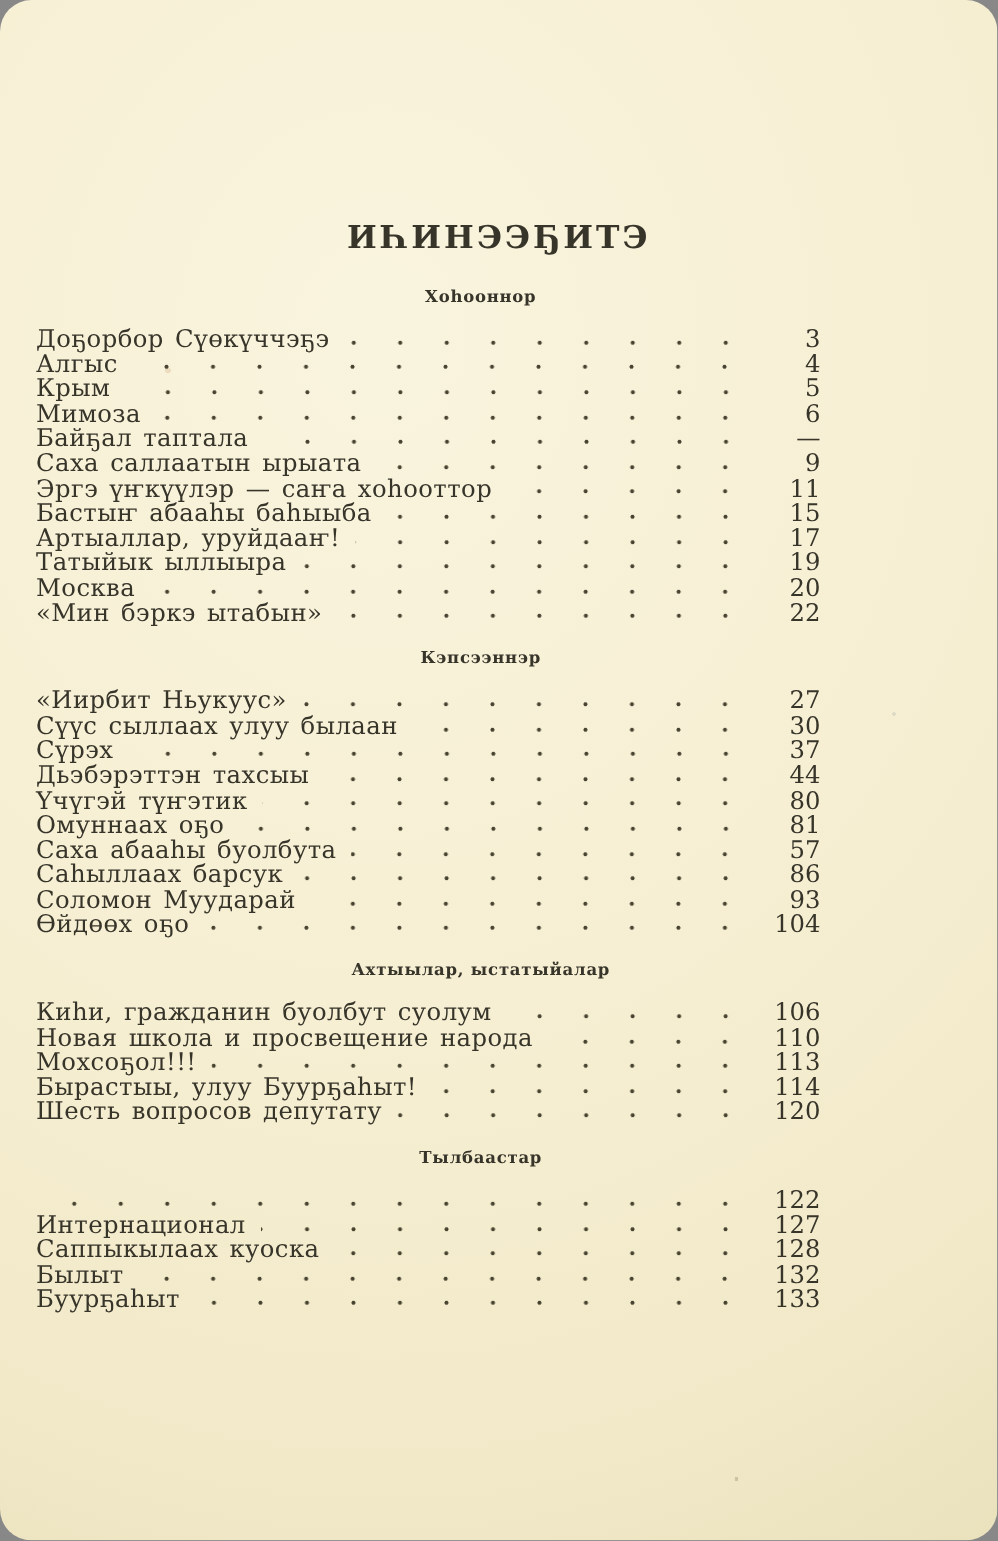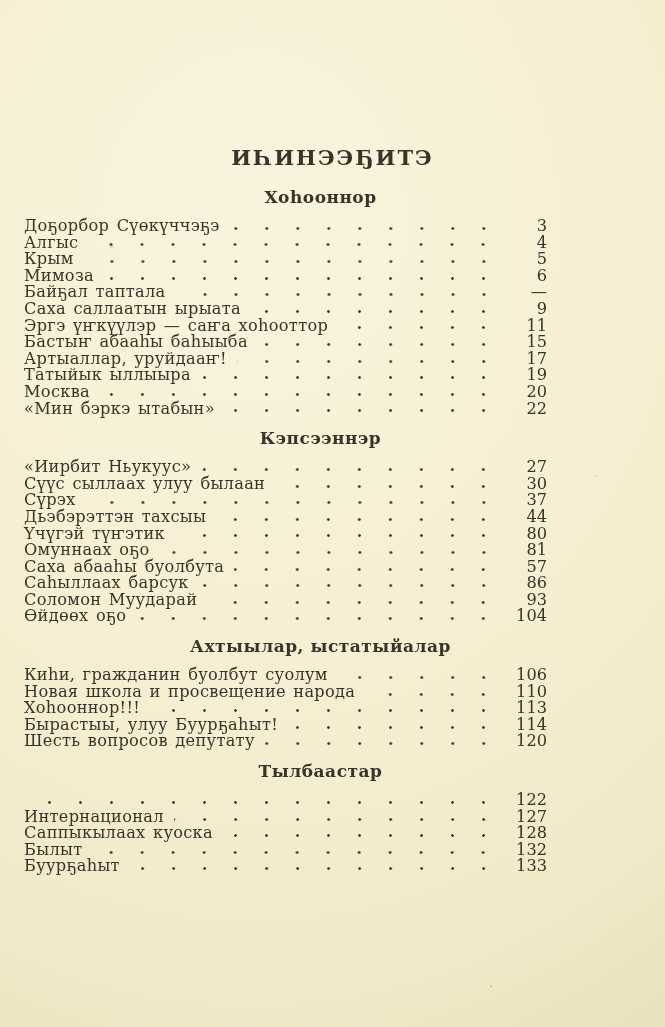--- a/index.html
+++ b/index.html
@@ -26,21 +26,21 @@
   }
   .title {
     font-size: 21px;
     line-height: 24px;
     font-weight: bold;
     letter-spacing: 2px;
     text-align: center;
     margin: 0 -94px 18px 0; 
   }
   .section-heading {
-    font-size: 17px;
+    font-size: 11px;
     line-height: 19px;
     font-weight: bold;
     text-align: center;
     margin: 12px -70px 11px 0;
     letter-spacing: 0.5px;
   }
   .row-list {
     display: block;
   }
   .row {
@@ -67,21 +67,21 @@
   }
   .pn {
     flex: 0 0 auto;
     width: 42px;
     text-align: right;
   }
 </style>
 </head>
 <body>
 
-<div class="page" style="color: rgb(55, 52, 42);">
+<div class="page" style="color: rgb(55, 52, 42); border-radius: 21px;">
   <div class="content">
     <h1 class="title">ИҺИНЭЭҔИТЭ</h1>
     <div id="sections">
         <h2 class="section-heading">Хоһооннор</h2>
         <div class="row-list">
           <div class="row">
             <span class="rt">Доҕорбор Сүөкүччэҕэ</span>
             <span class="leader"></span>
             <span class="pn">3</span>
           </div>
@@ -200,21 +200,21 @@
             <span class="rt">Киһи, гражданин буолбут суолум</span>
             <span class="leader"></span>
             <span class="pn">106</span>
           </div>
           <div class="row">
             <span class="rt">Новая школа и просвещение народа</span>
             <span class="leader"></span>
             <span class="pn">110</span>
           </div>
           <div class="row">
-            <span class="rt">Хоһооннор!!!</span>
+            <span class="rt">Мохсоҕол!!!</span>
             <span class="leader"></span>
             <span class="pn">113</span>
           </div>
           <div class="row">
             <span class="rt">Бырастыы, улуу Буурҕаһыт!</span>
             <span class="leader"></span>
             <span class="pn">114</span>
           </div>
           <div class="row">
             <span class="rt">Шесть вопросов депутату</span>

